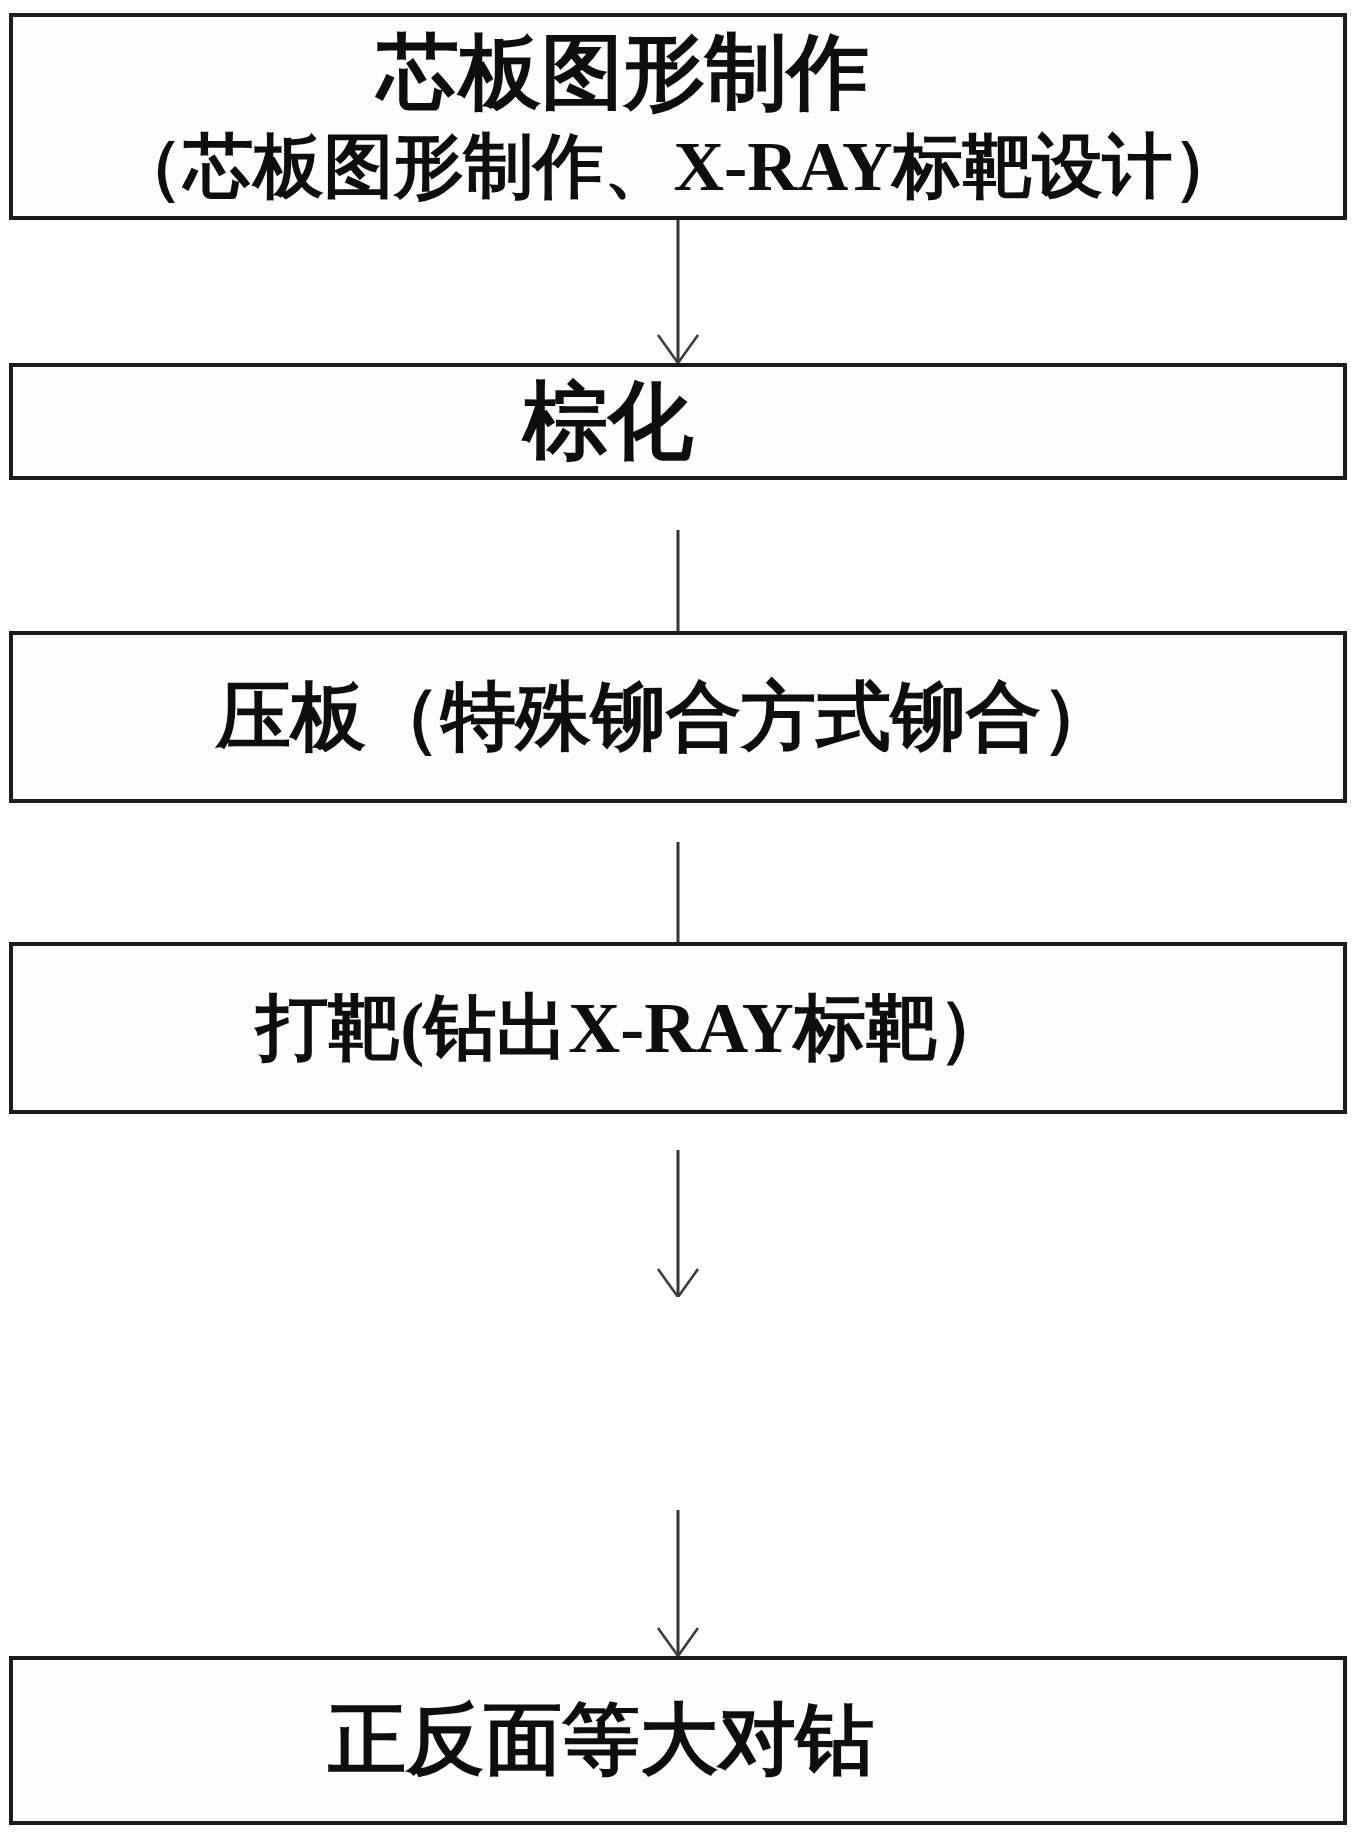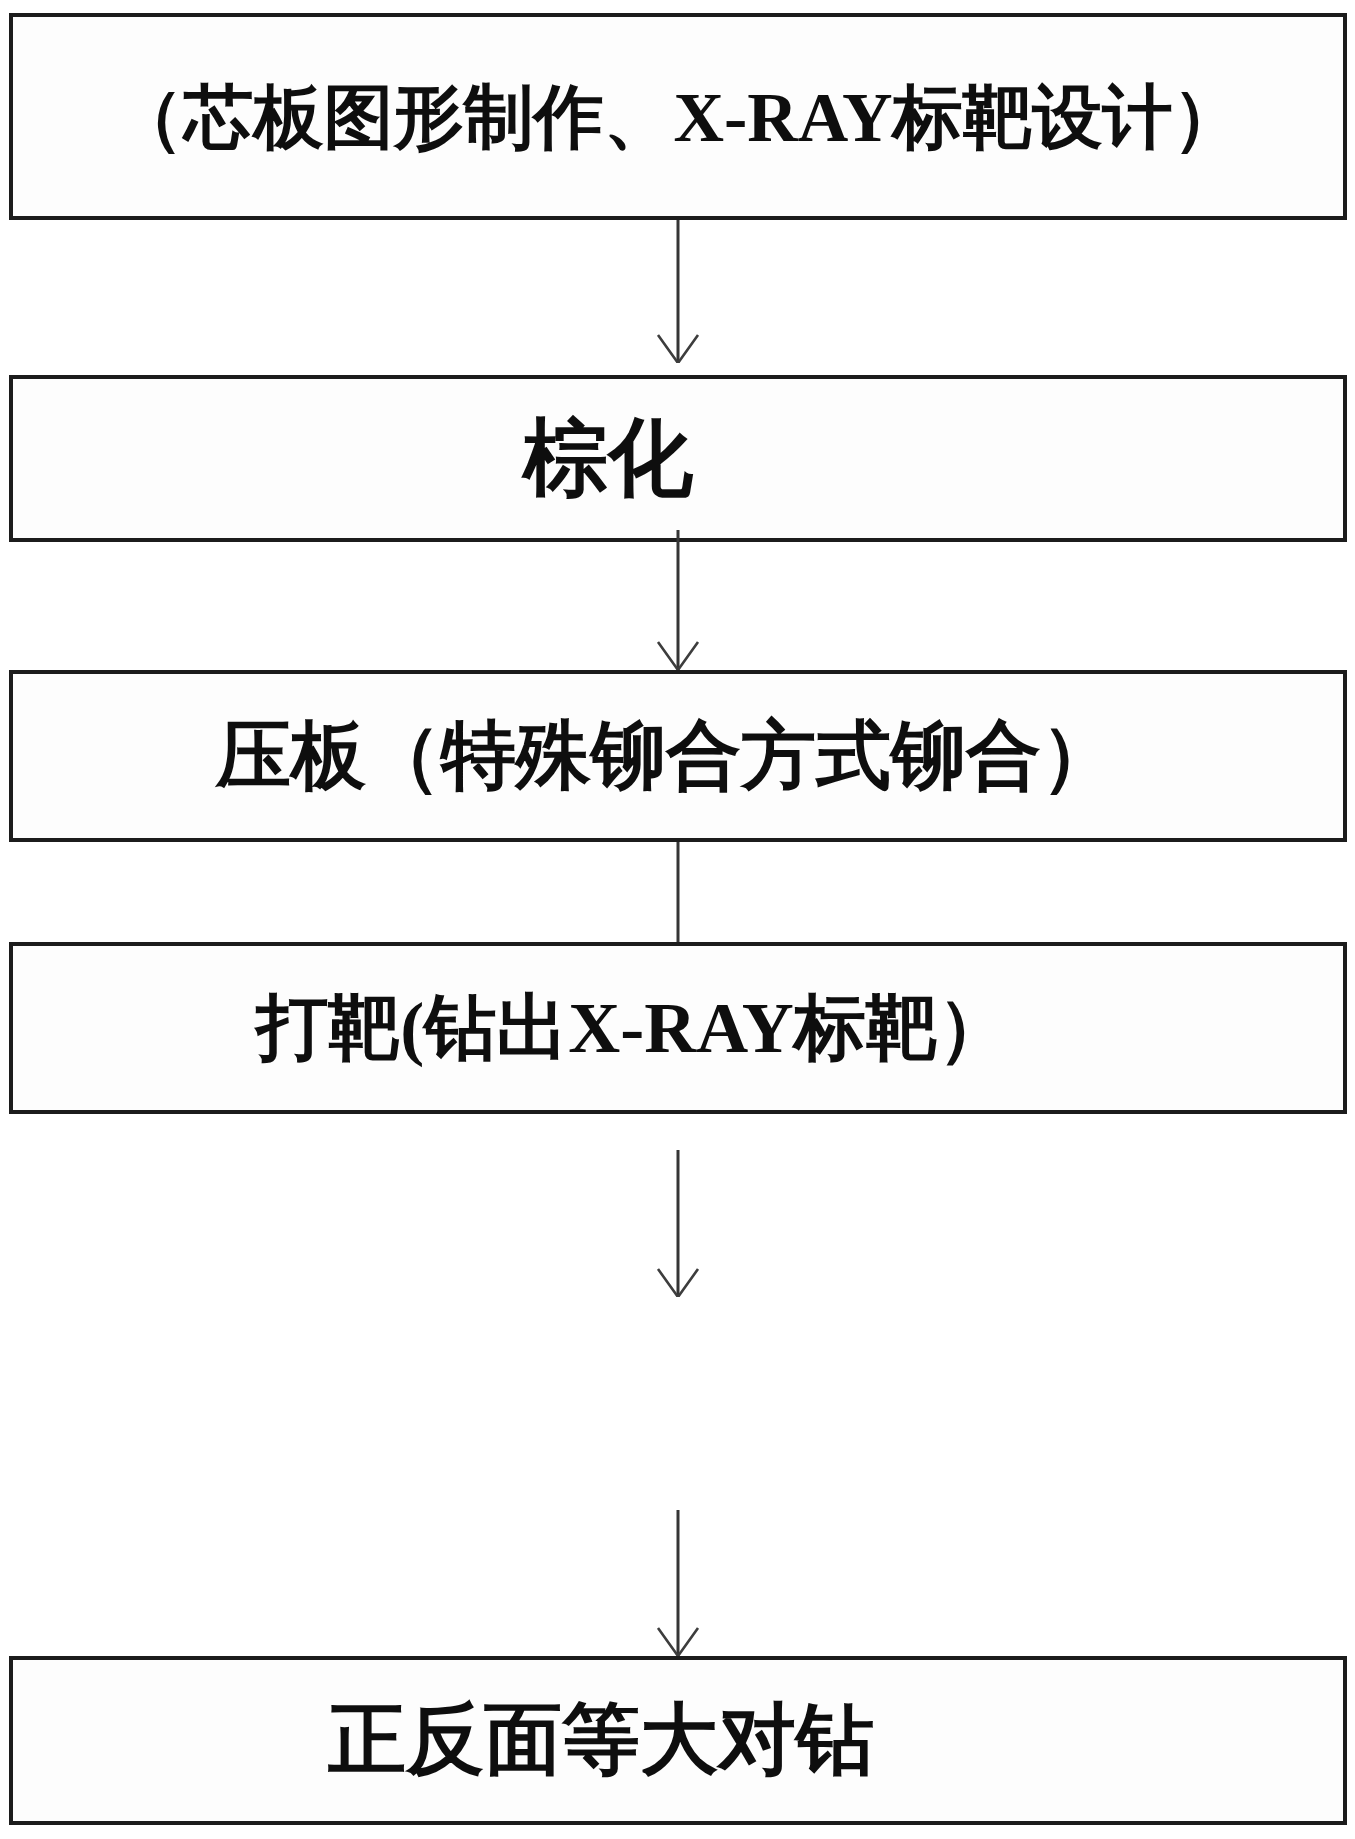--- a/index.html
+++ b/index.html
@@ -25,24 +25,24 @@
     align-items: center;
     justify-content: center;
     text-align: center;
   }
   .box .line { line-height: 1.18; white-space: nowrap; }
 
   #box1 { top: 13px;   height: 207px; }
   #box1 .l1 { font-size: 82px; transform: translateX(-55px); }
   #box1 .l2 { font-size: 70px; margin-top: 4px; }
 
-  #box2 { top: 375px;  height: 167px; }
+  #box2 { top: 363px;  height: 117px; }
   #box2 .l1 { font-size: 85px; transform: translateX(-70px); }
 
-  #box3 { top: 670px;  height: 172px; }
+  #box3 { top: 631px;  height: 172px; }
   #box3 .l1 { font-size: 75px; transform: translateX(-12px); }
 
   #box4 { top: 942px;  height: 172px; }
   #box4 .l1 { font-size: 72px; transform: translateX(-45px); }
 
   #box5 { top: 1297px; height: 213px; }
   #box5 .l1 { font-size: 80px; transform: translateX(-14px); }
   #box5 .l2 { font-size: 72px; margin-top: 2px; }
 
   #box6 { top: 1656px; height: 169px; }
@@ -57,20 +57,21 @@
   .arrow svg { display: block; width: 100%; height: 100%; }
   .arrow .shaft { stroke: #353535; stroke-width: 3; }
   .arrow .head  { stroke: #3d3d3d; stroke-width: 2.6; fill: none; }
 </style>
 </head>
 <body>
 
 <div class="canvas">
 
   <div class="box" id="box1">
+    <div class="line l1">芯板图形制作</div>
     <div class="line l2">（芯板图形制作、X-RAY标靶设计）</div>
   </div>
 
   <div class="arrow" id="arrow1">
     <svg viewBox="0 0 60 143" preserveAspectRatio="none" aria-hidden="true">
       <line class="shaft" x1="30" y1="0" x2="30" y2="143"></line>
       <polyline class="head" points="10,115 30,143 50,115"></polyline>
     </svg>
   </div>
 

